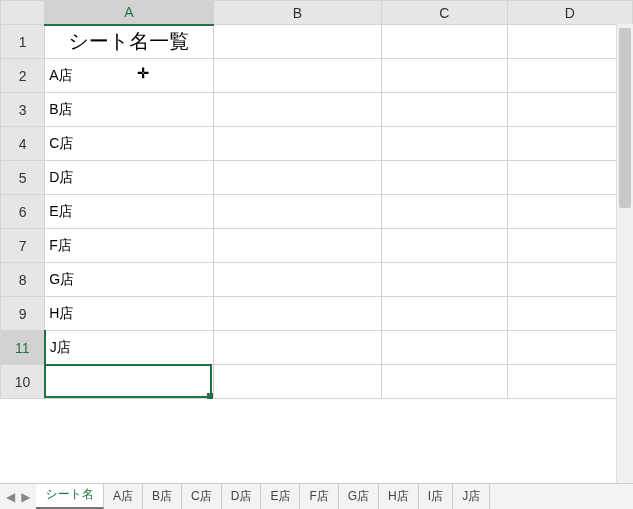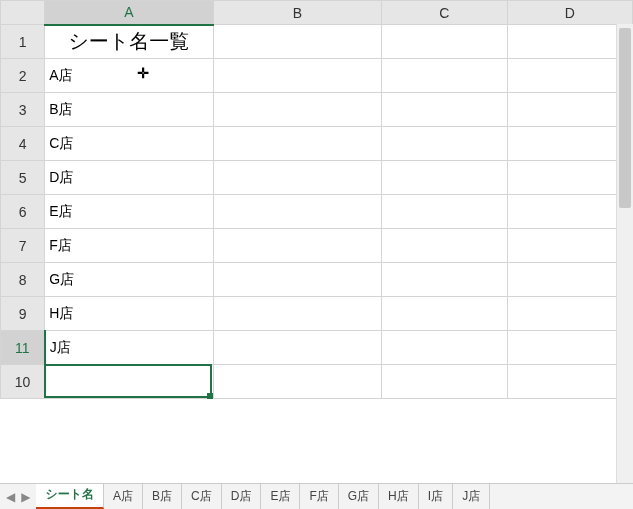--- a/index.html
+++ b/index.html
@@ -125,23 +125,23 @@
     .tab {
       padding: 4px 9px;
       border-right: 1px solid #ccc;
       background: #f3f3f3;
       color: #444;
       white-space: nowrap;
       cursor: pointer;
     }
     .tab.active {
       background: #fff;
-      border-bottom: 2px solid #c2410c;
+      border-bottom: 2px solid #737373;
       color: #217346;
-      font-weight: bold;
+      font-weight: normal;
     }
     
     .vscroll {
       position: absolute;
       right: 0; top: 24px; bottom: 26px;
       width: 17px;
       background: #f0f0f0;
       border-left: 1px solid #ddd;
     }
     .vscroll .thumb {

